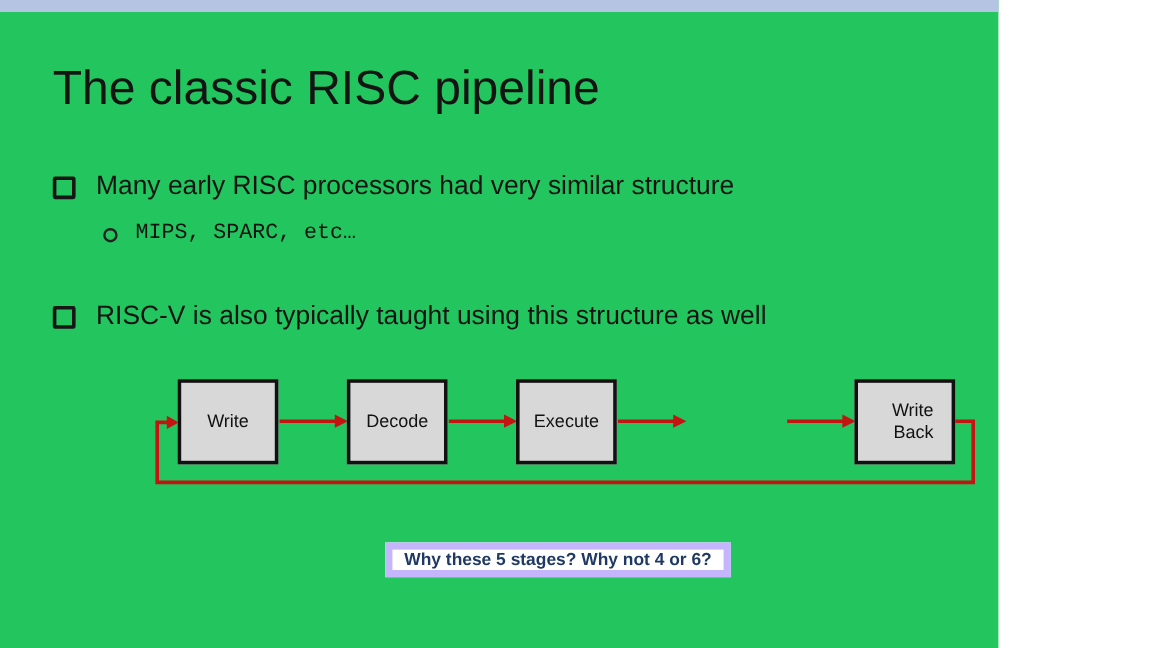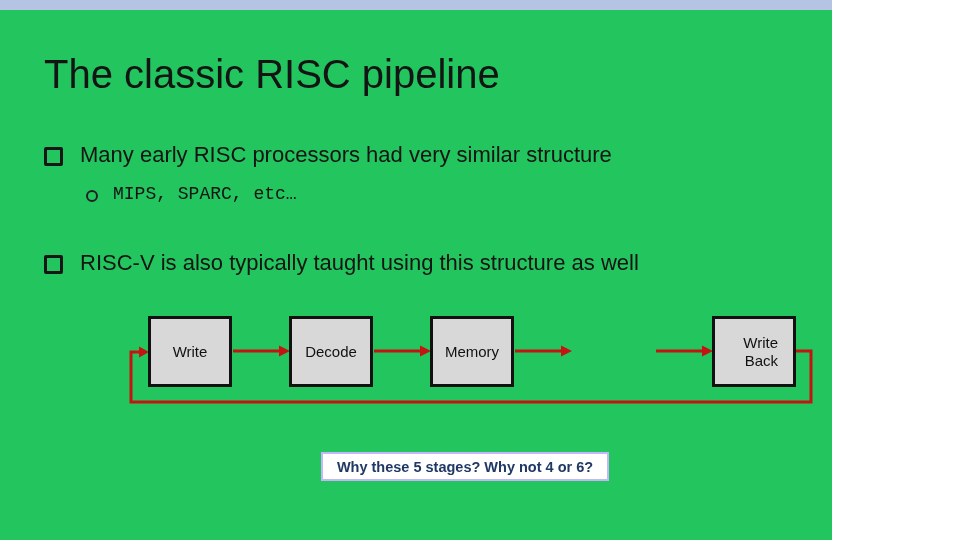--- a/index.html
+++ b/index.html
@@ -41,21 +41,21 @@
   }
   .s1 { left:148px; } .s2 { left:289px;text-align:center; } .s3 { left:430px; }
   .s4 { left:571px; } .s5 { left:712px;text-align:right; }
   .s5 .stage-label { width:48px; }
   .arrows-svg {
     position:absolute; top:0; left:0; width:960px; height:540px;
     pointer-events:none;
   }
   .qbox {
     position:absolute; left:321px; top:452px; width:288px; height:29px;
-    box-sizing:border-box; border:2px solid #c4b5fd; background:#FFFFFF;
+    box-sizing:border-box; border:6px solid #c4b5fd; background:#FFFFFF;
     display:flex; align-items:center; justify-content:center;
     font-size:14.5px; font-weight:bold; color:#1F3864; white-space:nowrap;
   }
 </style>
 </head>
 <body>
 
 <div class="slide">
 
   <div class="top-band"></div>
@@ -93,21 +93,21 @@
     <polygon points="139,346.5 139,357.5 149,352" fill="#C41411"></polygon>
   </svg>
 
   <div class="stage s1">
     <span class="stage-label">Write</span>
   </div>
   <div class="stage s2">
     <span class="stage-label">Decode</span>
   </div>
   <div class="stage s3">
-    <span class="stage-label">Memory</span>
+    <span class="stage-label">Execute</span>
   </div>
   <div class="stage s5">
     <span class="stage-label">Write Back</span>
   </div>
 
   <div class="qbox">
     <span>Why these 5 stages? Why not 4 or 6?</span>
   </div>
 
 </div>

